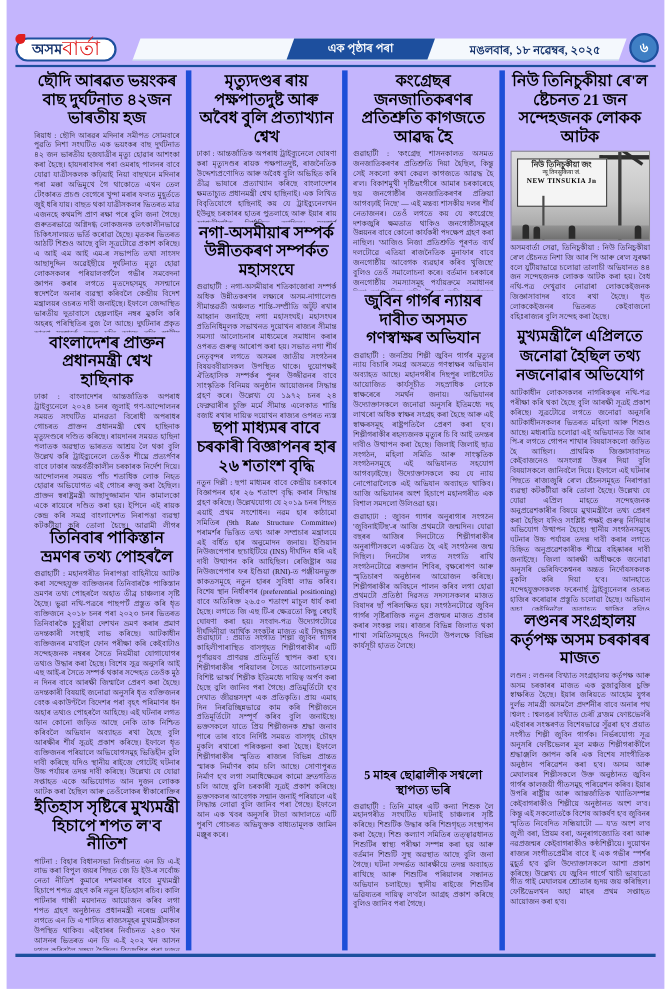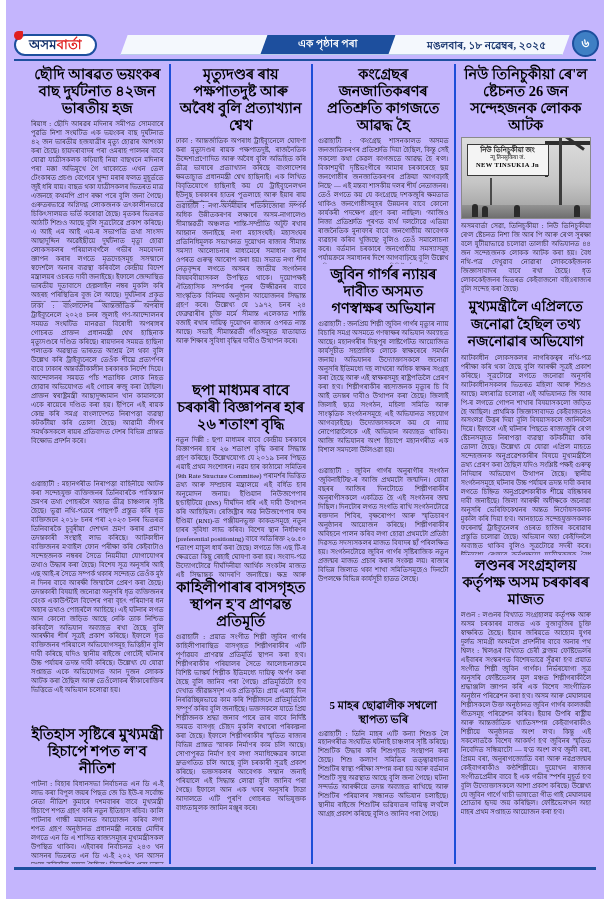--- a/index.html
+++ b/index.html
@@ -13,21 +13,21 @@
   .logo-pill {
     position:absolute; left:0; top:1px; height:18px; padding:0 13px;
     border:2px solid #1d4f9e; border-radius:12px; background:#fff;
     display:flex; align-items:center; z-index:3;
   }
   .logo-flair {
     position:absolute; left:-2px; top:-5px; width:9px; height:9px;
     background:#e01f1f; border-radius:60% 10% 60% 60%;
   }
   .logo-asom  { font-weight:bold; font-size:13px; color:#12306b; letter-spacing:.2px; }
-  .logo-barta { font-weight:bold; font-size:13px; color:#e01f1f; letter-spacing:.2px; }
+  .logo-barta { font-weight:normal; font-size:18px; color:#e01f1f; letter-spacing:.2px; }
   .flag-track {
     position:absolute; left:110px; right:30px; top:2px; height:19px;
     background:#f4f8fd; transform:skewX(-20deg); border-bottom:1px solid #b9cde8;
   }
   .flag-center {
     position:absolute; left:250px; top:2px; width:128px; height:19px;
     background:#1d4f9e; transform:skewX(-20deg);
     display:flex; align-items:center; justify-content:center; z-index:2;
   }
   .flag-center > span { transform:skewX(20deg); color:#fff; font-size:10.5px; font-weight:bold; white-space:nowrap; }
@@ -42,21 +42,21 @@
   }
   .masthead-rule { position:absolute; top:59px; left:8px; right:8px; height:2px; background:#1d4f9e; }
   .bottom-rule  { position:absolute; top:867px; left:8px; right:8px; height:3px; background:#1d4f9e; }
 
   
   .main {
     position:absolute; top:64px; left:20px; right:8px; height:800px;
     display:grid; grid-template-columns:1fr 1fr 1fr 1fr;
   }
   .col { padding:0 5px; overflow:hidden; min-width:0; }
-  .col + .col { border-left:2px solid #1d4ed8; }
+  .col + .col { border-left:5px solid #1d4ed8; }
 
   .story { overflow:hidden; }
   .story h2 {
     margin:2px 0 3px; text-align:center; font-weight:bold;
     font-size:14.5px; line-height:1.18; color:#000;
   }
   .story h2.sz-s { font-size:11px; line-height:1.25; }
   .subhead {
     margin:4px 2px 3px; text-align:center; font-weight:bold;
     font-size:14px; line-height:1.25; color:#000;
@@ -67,21 +67,21 @@
   }
 
   
   .photo {
     position:relative; height:80px; margin:2px 0 3px;
     background:linear-gradient(180deg,#dddddd 0%,#c6c6c6 55%,#9b9b9b 100%);
     border:1px solid #8a8a8a; overflow:hidden;
   }
   .sign {
     position:absolute; left:5px; top:6px; width:82px; background:#f4f4f4;
-    border:1px solid #3a3a3a; text-align:center; padding:1px 1px 6px; box-sizing:border-box;
+    border:1px solid #3a3a3a; text-align:center; padding:1px 1px 18px; box-sizing:border-box;
   }
   .sign .l1 { font-size:7px; font-weight:bold; line-height:1.15; color:#111; }
   .sign .l2 { font-size:5.5px; line-height:1.15; color:#222; }
   .sign .l3 { font-size:6.5px; font-weight:bold; letter-spacing:.4px; line-height:1.2; color:#000; }
   .pole-a { position:absolute; left:97px; top:0; width:3px; height:80px; background:#3c3c3c; }
   .pole-b { position:absolute; left:28px; top:40px; width:2px; height:40px; background:#4a4a4a; }
   .gantry { position:absolute; right:0; top:3px; width:42px; height:32px;
             border-left:3px solid #2e2e2e; border-top:4px solid #2e2e2e; }
   .gantry-diag { position:absolute; right:6px; top:10px; width:34px; height:3px;
                  background:#2e2e2e; transform:rotate(35deg); transform-origin:100% 50%; }
@@ -110,45 +110,47 @@
   <div class="masthead-rule"></div>
 
   <div class="main">
 
     <div class="col">
       <article class="story" style="height:238px">
         <h2>ছৌদি আৰৱত ভয়ংকৰ বাছ দুৰ্ঘটনাত ৪২জন ভাৰতীয় হজ</h2>
         <p class="btxt">ৰিয়াধ : ছৌদি আৰৱৰ মদিনাৰ সমীপত সোমবাৰে পুৱতি নিশা সংঘটিত এক ভয়ংকৰ বাছ দুৰ্ঘটনাত ৪২ জন ভাৰতীয় হজযাত্ৰীৰ মৃত্যু হোৱাৰ আশংকা কৰা হৈছে। হায়দৰাবাদৰ পৰা ওমৰাহ পালনৰ বাবে যোৱা যাত্ৰীসকলক কঢ়িয়াই নিয়া বাছখনে মদিনাৰ পৰা মক্কা অভিমুখে গৈ থাকোতে এখন তেল টেংকাৰত প্ৰচণ্ড বেগেৰে খুন্দা মৰাৰ ফলত মুহূৰ্ততে জুই ধৰি যায়। বাছত থকা যাত্ৰীসকলৰ ভিতৰত মাত্ৰ এজনহে কথমপি প্ৰাণ ৰক্ষা পৰে বুলি জনা গৈছে। গুৰুতৰভাৱে অগ্নিদগ্ধ লোকজনক তৎকালীনভাৱে চিকিৎসালয়ত ভৰ্তি কৰোৱা হৈছে। মৃতকৰ ভিতৰত আঠটি শিশুও আছে বুলি সূত্ৰটোৱে প্ৰকাশ কৰিছে। এ আই এম আই এম-ৰ সভাপতি তথা সাংসদ আছাদুদ্দিন অৱেইছীয়ে দুৰ্ঘটনাত মৃত্যু হোৱা লোকসকলৰ পৰিয়ালবৰ্গলৈ গভীৰ সমবেদনা জ্ঞাপন কৰাৰ লগতে মৃতদেহসমূহ সসন্মানে স্বদেশলৈ অনাৰ ব্যৱস্থা কৰিবলৈ কেন্দ্ৰীয় বিদেশ মন্ত্ৰালয়ৰ ওচৰত দাবী জনাইছে। ইফালে জেদ্দাস্থিত ভাৰতীয় দূতাবাসে হেল্পলাইন নম্বৰ মুকলি কৰি অহৰহ পৰিস্থিতিৰ বুজ লৈ আছে। দুৰ্ঘটনাৰ প্ৰকৃত কাৰণ সম্পৰ্কে তদন্ত চলি আছে বুলি স্থানীয় প্ৰশাসনে জনাইছে। ইতিমধ্যে কেন্দ্ৰীয় চৰকাৰে ছৌদি কৰ্তৃপক্ষৰ সৈতে যোগাযোগ অব্যাহত ৰাখিছে। চিকিৎসকৰ তত্ত্বাৱধানত থকা আহতজনৰ অৱস্থা সংকটজনক বুলি জনাইছে চিকিৎসা সূত্ৰই।</p>
       </article>
       <article class="story" style="height:178px">
+        <h2>বাংলাদেশৰ প্ৰাক্তন প্ৰধানমন্ত্ৰী শ্বেখ হাছিনাক</h2>
         <p class="btxt">ঢাকা : বাংলাদেশৰ আন্তৰ্জাতিক অপৰাধ ট্ৰাইব্যুনেলে ২০২৪ চনৰ জুলাই গণ-আন্দোলনৰ সময়ত সংঘটিত মানৱতা বিৰোধী অপৰাধৰ গোচৰত প্ৰাক্তন প্ৰধানমন্ত্ৰী শ্বেখ হাছিনাক মৃত্যুদণ্ডৰে দণ্ডিত কৰিছে। ৰায়দানৰ সময়ত হাছিনা পলাতক অৱস্থাত ভাৰতত আশ্ৰয় লৈ থকা বুলি উল্লেখ কৰি ট্ৰাইব্যুনেলে তেওঁক শীঘ্ৰে প্ৰত্যৰ্পণৰ বাবে ঢাকাৰ অন্তৰ্বৰ্তীকালীন চৰকাৰক নিৰ্দেশ দিয়ে। আন্দোলনৰ সময়ত পাঁচ শতাধিক লোক নিহত হোৱাৰ অভিযোগত এই গোচৰ ৰুজু কৰা হৈছিল। প্ৰাক্তন স্বৰাষ্ট্ৰমন্ত্ৰী আছাদুজ্জামান খান কামালকো একে ৰায়েৰে দণ্ডিত কৰা হয়। ইপিনে এই ৰায়ক কেন্দ্ৰ কৰি সমগ্ৰ বাংলাদেশত নিৰাপত্তা ব্যৱস্থা কটকটীয়া কৰি তোলা হৈছে। আৱামী লীগৰ সমৰ্থকসকলে ৰায়ৰ প্ৰতিবাদত দেশৰ বিভিন্ন প্ৰান্তত বিক্ষোভ প্ৰদৰ্শন কৰে।</p>
       </article>
       <article class="story" style="height:244px">
+        <h2>তিনিবাৰ পাকিস্তান ভ্ৰমণৰ তথ্য পোহৰলৈ</h2>
         <p class="btxt">গুৱাহাটী : মহানগৰীত নিৰাপত্তা বাহিনীয়ে আটক কৰা সন্দেহযুক্ত ব্যক্তিজনৰ তিনিবাৰকৈ পাকিস্তান ভ্ৰমণৰ তথ্য পোহৰলৈ অহাত তীব্ৰ চাঞ্চল্যৰ সৃষ্টি হৈছে। ভুৱা নথি-পত্ৰৰে পাছপ'ৰ্ট প্ৰস্তুত কৰি ধৃত ব্যক্তিজনে ২০১৮ চনৰ পৰা ২০২৩ চনৰ ভিতৰত তিনিবাৰকৈ চুবুৰীয়া দেশখন ভ্ৰমণ কৰাৰ প্ৰমাণ তদন্তকাৰী সংস্থাই লাভ কৰিছে। আটকাধীন ব্যক্তিজনৰ ম'বাইল ফোন পৰীক্ষা কৰি কেইবাটাও সন্দেহজনক নম্বৰৰ সৈতে নিয়মীয়া যোগাযোগৰ তথ্যও উদ্ধাৰ কৰা হৈছে। বিশেষ সূত্ৰ অনুসৰি আই এছ আই-ৰ সৈতে সম্পৰ্ক থকাৰ সন্দেহত তেওঁক মুঠ ন দিনৰ বাবে আৰক্ষী জিম্মালৈ প্ৰেৰণ কৰা হৈছে। তদন্তকাৰী বিষয়াই জনোৱা অনুসৰি ধৃত ব্যক্তিজনৰ বেংক একাউণ্টলৈ বিদেশৰ পৰা বৃহৎ পৰিমাণৰ ধন অহাৰ তথ্যও পোহৰলৈ আহিছে। এই ঘটনাৰ লগত আন কোনো জড়িত আছে নেকি তাক নিশ্চিত কৰিবলৈ অভিযান অব্যাহত ৰখা হৈছে বুলি আৰক্ষীৰ শীৰ্ষ সূত্ৰই প্ৰকাশ কৰিছে। ইফালে ধৃত ব্যক্তিজনৰ পৰিয়ালে অভিযোগসমূহ ভিত্তিহীন বুলি দাবী কৰিছে যদিও স্থানীয় ৰাইজে গোটেই ঘটনাৰ উচ্চ পৰ্যায়ৰ তদন্ত দাবী কৰিছে। উল্লেখ্য যে যোৱা সপ্তাহত একে অভিযোগত আন দুজন লোকক আটক কৰা হৈছিল আৰু তেওঁলোকৰ স্বীকাৰোক্তিৰ ভিত্তিতে এই অভিযান চলোৱা হয়।</p>
       </article>
       <article class="story" style="height:140px">
         <h2>ইতিহাস সৃষ্টিৰে মুখ্যমন্ত্ৰী হিচাপে শপত ল'ব নীতিশ</h2>
         <p class="btxt">পাটনা : বিহাৰ বিধানসভা নিৰ্বাচনত এন ডি এ-ই লাভ কৰা বিপুল জয়ৰ পিছত জে ডি ইউ-ৰ সৰ্বোচ্চ নেতা নীতিশ কুমাৰে দশমবাৰৰ বাবে মুখ্যমন্ত্ৰী হিচাপে শপত গ্ৰহণ কৰি নতুন ইতিহাস ৰচিব। কালি পাটনাৰ গান্ধী ময়দানত আয়োজন কৰিব লগা শপত গ্ৰহণ অনুষ্ঠানত প্ৰধানমন্ত্ৰী নৰেন্দ্ৰ মোদীৰ লগতে এন ডি এ শাসিত ৰাজ্যসমূহৰ মুখ্যমন্ত্ৰীসকল উপস্থিত থাকিব। এইবাৰৰ নিৰ্বাচনত ২৪৩ খন আসনৰ ভিতৰত এন ডি এ-ই ২০২ খন আসন দখল কৰিবলৈ সক্ষম হৈছিল। বিজেপিৰ পৰা দুজন উপ-মুখ্যমন্ত্ৰীয়ে শপত লোৱাৰ সম্ভাৱনা আছে বুলি দলীয় সূত্ৰই প্ৰকাশ কৰিছে।</p>
       </article>
     </div>
 
     <div class="col">
       <article class="story" style="height:138px">
         <h2>মৃত্যুদণ্ডৰ ৰায় পক্ষপাতদুষ্ট আৰু অবৈধ বুলি প্ৰত্যাখ্যান শ্বেখ</h2>
         <p class="btxt">ঢাকা : আন্তৰ্জাতিক অপৰাধ ট্ৰাইব্যুনেলে ঘোষণা কৰা মৃত্যুদণ্ডৰ ৰায়ক পক্ষপাতদুষ্ট, ৰাজনৈতিক উদ্দেশ্যপ্ৰণোদিত আৰু অবৈধ বুলি অভিহিত কৰি তীব্ৰ ভাষাৰে প্ৰত্যাখ্যান কৰিছে বাংলাদেশৰ ক্ষমতাচ্যুত প্ৰধানমন্ত্ৰী শ্বেখ হাছিনাই। এক লিখিত বিবৃতিযোগে হাছিনাই কয় যে ট্ৰাইব্যুনেলখন ইউনুছ চৰকাৰৰ হাতৰ পুতলাহে আৰু ইয়াৰ ৰায় আগতীয়াকৈ নিৰ্ধাৰিত আছিল। 'সম্পূৰ্ণ পক্ষপাতদুষ্ট, ৰাজনৈতিক উদ্দেশ্যপ্ৰণোদিত আৰু অবৈধ' বুলি ৰায়টোক সমালোচনা কৰি তেওঁ লগতে কয় যে গণতান্ত্ৰিক প্ৰক্ৰিয়াৰে নিৰ্বাচিত চৰকাৰক ষড়যন্ত্ৰমূলকভাৱে উৎখাত কৰা শক্তিসমূহেই আজি বিচাৰৰ নামত প্ৰহসন চলাইছে। আৱামী লীগে দলীয়ভাৱে ৰায়টো প্ৰত্যাখ্যান কৰাৰ লগতে আন্তৰ্জাতিক সম্প্ৰদায়ৰ হস্তক্ষেপ বিচাৰিছে। ইফালে বিশেষজ্ঞ মহলে কয় যে পলাতক অৱস্থাত থকা হাছিনাক প্ৰত্যৰ্পণ নকৰালৈকে এই ৰায় কাৰ্যকৰী হোৱাৰ সম্ভাৱনা ক্ষীণ। ভাৰত চৰকাৰে এই বিষয়ে এতিয়ালৈ কোনো আনুষ্ঠানিক প্ৰতিক্ৰিয়া প্ৰকাশ কৰা নাই যদিও কূটনৈতিক মহলত বিষয়টোৱে যথেষ্ট গুৰুত্ব লাভ কৰিছে।</p>
       </article>
       <article class="story" style="height:178px">
+        <h2>নগা-অসমীয়াৰ সম্পৰ্ক উন্নীতকৰণ সম্পৰ্কত মহাসংঘে</h2>
         <p class="btxt">গুৱাহাটী : নগা-অসমীয়াৰ শতিকাজোৰা সম্পৰ্ক অধিক উন্নীতকৰণৰ লক্ষ্যৰে অসম-নাগালেণ্ড সীমান্তৱৰ্তী অঞ্চলত শান্তি-সম্প্ৰীতি অটুট ৰখাৰ আহ্বান জনাইছে নগা মহাসংঘই। মহাসংঘৰ প্ৰতিনিধিমূলক সভাখনত দুয়োখন ৰাজ্যৰ সীমান্ত সমস্যা আলোচনাৰ মাধ্যমেৰে সমাধান কৰাৰ ওপৰত গুৰুত্ব আৰোপ কৰা হয়। সভাত নগা শীৰ্ষ নেতৃবৃন্দৰ লগতে অসমৰ জাতীয় সংগঠনৰ বিষয়ববীয়াসকল উপস্থিত থাকে। দুয়োপক্ষই ঐতিহাসিক সম্পৰ্কৰ পুনৰ উজ্জীৱনৰ বাবে সাংস্কৃতিক বিনিময় অনুষ্ঠান আয়োজনৰ সিদ্ধান্ত গ্ৰহণ কৰে। উল্লেখ্য যে ১৯৭২ চনৰ ২৪ ফেব্ৰুৱাৰীৰ চুক্তি মৰ্মে সীমান্ত এলেকাত শান্তি বজাই ৰখাৰ দায়িত্ব দুয়োখন ৰাজ্যৰ ওপৰত ন্যস্ত আছে। সভাই সীমান্তৱৰ্তী গাঁওসমূহত যাতায়াত আৰু শিক্ষাৰ সুবিধা বৃদ্ধিৰ দাবীও উত্থাপন কৰে।</p>
       </article>
       <article class="story" style="height:197px">
         <h2>ছপা মাধ্যমৰ বাবে চৰকাৰী বিজ্ঞাপনৰ হাৰ ২৬ শতাংশ বৃদ্ধি</h2>
         <p class="btxt">নতুন দিল্লী : ছপা মাধ্যমৰ বাবে কেন্দ্ৰীয় চৰকাৰে বিজ্ঞাপনৰ হাৰ ২৬ শতাংশ বৃদ্ধি কৰাৰ সিদ্ধান্ত গ্ৰহণ কৰিছে। উল্লেখযোগ্য যে ২০১৯ চনৰ পিছত এয়াই প্ৰথম সংশোধন। নৱম হাৰ কাঠামো সমিতিৰ (9th Rate Structure Committee) পৰামৰ্শৰ ভিত্তিত তথ্য আৰু সম্প্ৰচাৰ মন্ত্ৰালয়ে এই বৰ্ধিত হাৰ অনুমোদন জনায়। ইণ্ডিয়ান নিউজপেপাৰ ছ'চাইটিয়ে (INS) দীৰ্ঘদিন ধৰি এই দাবী উত্থাপন কৰি আহিছিল। ৰেজিষ্ট্ৰাৰ অৱ নিউজপেপাৰ ফৰ ইণ্ডিয়া (RNI)-ত পঞ্জীয়নভুক্ত কাকতসমূহে নতুন হাৰৰ সুবিধা লাভ কৰিব। বিশেষ স্থান নিৰ্ধাৰণৰ (preferential positioning) বাবে অতিৰিক্ত ২৬.৫০ শতাংশ মাচুল ধাৰ্য কৰা হৈছে। লগতে জি এছ টি-ৰ ক্ষেত্ৰতো কিছু ৰেহাই ঘোষণা কৰা হয়। সংবাদ-পত্ৰ উদ্যোগটোৱে দীৰ্ঘদিনীয়া আৰ্থিক সংকটৰ মাজত এই সিদ্ধান্তক আদৰণি জনাইছে। ক্ষুদ্ৰ আৰু মজলীয়া কাকতসমূহ ইয়াৰ দ্বাৰা বিশেষভাৱে উপকৃত হ'ব বুলি আশা কৰা হৈছে।</p>
       </article>
       <article class="story" style="height:287px">
-        <h2>কাহিলীপাৰাৰ বাসগৃহত স্থাপন হ'ব প্ৰাণৱন্ত প্ৰতিমূৰ্তি</h2>
         <p class="btxt">গুৱাহাটী : প্ৰয়াত সংগীত শিল্পী জুবিন গাৰ্গৰ কাহিলীপাৰাস্থিত বাসগৃহত শিল্পীগৰাকীৰ এটি পূৰ্ণাৱয়ব প্ৰাণৱন্ত প্ৰতিমূৰ্তি স্থাপন কৰা হ'ব। শিল্পীগৰাকীৰ পৰিয়ালৰ সৈতে আলোচনাক্ৰমে বিশিষ্ট ভাস্কৰ্য শিল্পীক ইতিমধ্যে দায়িত্ব অৰ্পণ কৰা হৈছে বুলি জানিব পৰা গৈছে। প্ৰতিমূৰ্তিটো হ'ব দেখাত জীৱন্তসদৃশ এক প্ৰতিকৃতি। প্ৰায় এমাহ দিন নিৰৱিচ্ছিন্নভাৱে কাম কৰি শিল্পীজনে প্ৰতিমূৰ্তিটো সম্পূৰ্ণ কৰিব বুলি জনাইছে। ভক্তসকলে যাতে প্ৰিয় শিল্পীজনক শ্ৰদ্ধা জনাব পাৰে তাৰ বাবে নিৰ্দিষ্ট সময়ত বাসগৃহ চৌহদ মুকলি ৰখাৰো পৰিকল্পনা কৰা হৈছে। ইফালে শিল্পীগৰাকীৰ স্মৃতিত ৰাজ্যৰ বিভিন্ন প্ৰান্তত স্মাৰক নিৰ্মাণৰ কাম চলি আছে। সোণাপুৰত নিৰ্মাণ হ'ব লগা সমাধিক্ষেত্ৰৰ কামো দ্ৰুতগতিত চলি আছে বুলি চৰকাৰী সূত্ৰই প্ৰকাশ কৰিছে। ভক্তসকলৰ আবেগক সন্মান জনাই পৰিয়ালে এই সিদ্ধান্ত লোৱা বুলি জানিব পৰা গৈছে। ইফালে আন এক খবৰ অনুসৰি টাডা আদালতে এটি পুৰণি গোচৰত অভিযুক্তক বাধ্যতামূলক জামিন মঞ্জুৰ কৰে।</p>
       </article>
     </div>
 
     <div class="col">
       <article class="story" style="height:200px">
         <h2>কংগ্ৰেছৰ জনজাতিকৰণৰ প্ৰতিশ্ৰুতি কাগজতে আৱদ্ধ হৈ</h2>
         <p class="btxt">গুৱাহাটী : 'কংগ্ৰেছ শাসনকালত অসমত জনজাতিকৰণৰ প্ৰতিশ্ৰুতি দিয়া হৈছিল, কিন্তু সেই সকলো কথা কেৱল কাগজতে আৱদ্ধ হৈ ৰ'ল। বিকাশমুখী দৃষ্টিভংগীৰে আমাৰ চৰকাৰেহে ছয় জনগোষ্ঠীৰ জনজাতিকৰণৰ প্ৰক্ৰিয়া আগবঢ়াই নিছে' — এই মন্তব্য শাসকীয় দলৰ শীৰ্ষ নেতাজনৰ। তেওঁ লগতে কয় যে কংগ্ৰেছে দশকজুৰি ক্ষমতাত থাকিও জনগোষ্ঠীসমূহৰ উন্নয়নৰ বাবে কোনো কাৰ্যকৰী পদক্ষেপ গ্ৰহণ কৰা নাছিল। 'আজিও নিজা প্ৰতিশ্ৰুতি পূৰণত ব্যৰ্থ দলটোৱে এতিয়া ৰাজনৈতিক মুনাফাৰ বাবে জনগোষ্ঠীয় আবেগক ব্যৱহাৰ কৰিব খুজিছে' বুলিও তেওঁ সমালোচনা কৰে। বৰ্তমান চৰকাৰে জনগোষ্ঠীয় সমস্যাসমূহ পৰ্যায়ক্ৰমে সমাধানৰ দিশে আগবাঢ়িছে বুলি উল্লেখ কৰি নেতাজনে গ্ৰুপ অৱ মিনিষ্টাৰ্ছৰ প্ৰতিবেদনৰ কথাও সদৰী কৰে। আগন্তুক নিৰ্বাচনৰ পূৰ্বে বিষয়টোৱে ৰাজ্য ৰাজনীতিত নতুন মাত্ৰা প্ৰদান কৰাৰ সম্ভাৱনা প্ৰকট হৈ পৰিছে।</p>
       </article>
       <article class="story" style="height:203px">
@@ -159,21 +161,21 @@
         <p class="btxt">গুৱাহাটী : জুবিন গাৰ্গৰ অনুৰাগীৰ সংগঠন 'জুবিনাইটিছ'-ৰ আজি প্ৰথমটো জন্মদিন। যোৱা বছৰৰ আজিৰ দিনটোতে শিল্পীগৰাকীৰ অনুৰাগীসকলে একত্ৰিত হৈ এই সংগঠনৰ জন্ম দিছিল। দিনটোৰ লগত সংগতি ৰাখি সংগঠনটোৱে ৰক্তদান শিবিৰ, বৃক্ষৰোপণ আৰু স্মৃতিচাৰণ অনুষ্ঠানৰ আয়োজন কৰিছে। শিল্পীগৰাকীৰ অবিহনে পালন কৰিব লগা হোৱা প্ৰথমটো প্ৰতিষ্ঠা দিৱসত সদস্যসকলৰ মাজত বিষাদৰ ছাঁ পৰিলক্ষিত হয়। সংগঠনটোৱে জুবিন গাৰ্গৰ সৃষ্টিৰাজিক নতুন প্ৰজন্মৰ মাজত প্ৰচাৰ কৰাৰ সংকল্প লয়। ৰাজ্যৰ বিভিন্ন জিলাত থকা শাখা সমিতিসমূহেও দিনটো উপলক্ষে বিভিন্ন কাৰ্যসূচী হাতত লৈছে।</p>
       </article>
       <article class="story" style="height:170px">
         <h2 class="sz-s">5 মাহৰ ছোৱালীক সশ্বলো স্থাপত্য ভৰি</h2>
         <p class="btxt">গুৱাহাটী : তিনি মাহৰ এটি কন্যা শিশুক লৈ মহানগৰীত সংঘটিত ঘটনাই চাঞ্চল্যৰ সৃষ্টি কৰিছে। শিশুটিক উদ্ধাৰ কৰি শিশুগৃহত সংস্থাপন কৰা হৈছে। শিশু কল্যাণ সমিতিৰ তত্ত্বাৱধানত শিশুটিৰ স্বাস্থ্য পৰীক্ষা সম্পন্ন কৰা হয় আৰু বৰ্তমান শিশুটি সুস্থ অৱস্থাত আছে বুলি জনা গৈছে। ঘটনা সন্দৰ্ভত আৰক্ষীয়ে তদন্ত অব্যাহত ৰাখিছে আৰু শিশুটিৰ পৰিয়ালৰ সন্ধানত অভিযান চলাইছে। স্থানীয় ৰাইজে শিশুটিৰ ভৱিষ্যতৰ দায়িত্ব ল'বলৈ আগ্ৰহ প্ৰকাশ কৰিছে বুলিও জানিব পৰা গৈছে।</p>
       </article>
     </div>
 
     <div class="col">
       <article class="story" style="height:491px">
-        <h2>নিউ তিনিচুকীয়া ৰে'ল ষ্টেচনত 26 জন সন্দেহজনক লোকক আটক</h2>
+        <h2>নিউ তিনিচুকীয়া ৰে'ল ষ্টেচনত 21 জন সন্দেহজনক লোকক আটক</h2>
         <div class="photo">
           <div class="gantry"></div>
           <div class="gantry-diag"></div>
           <div class="sign">
             <div class="l1">নিউ তিনিচুকীয়া জং</div>
             <div class="l2">न्यू तिनसुकिया जं.</div>
             <div class="l3">NEW TINSUKIA Jn</div>
           </div>
           <div class="pole-a"></div>
           <div class="pole-b"></div>

